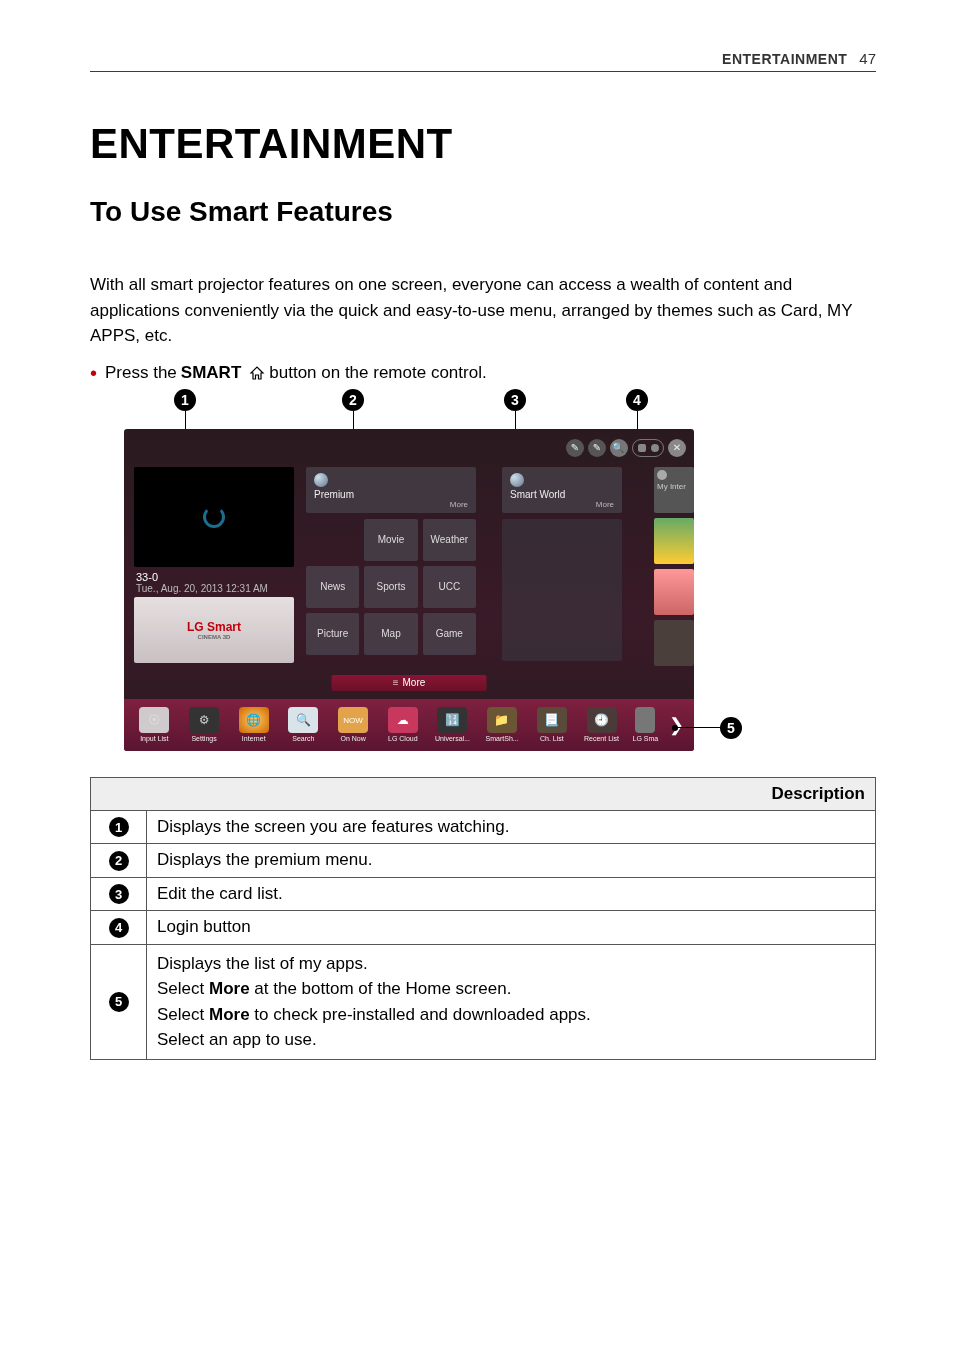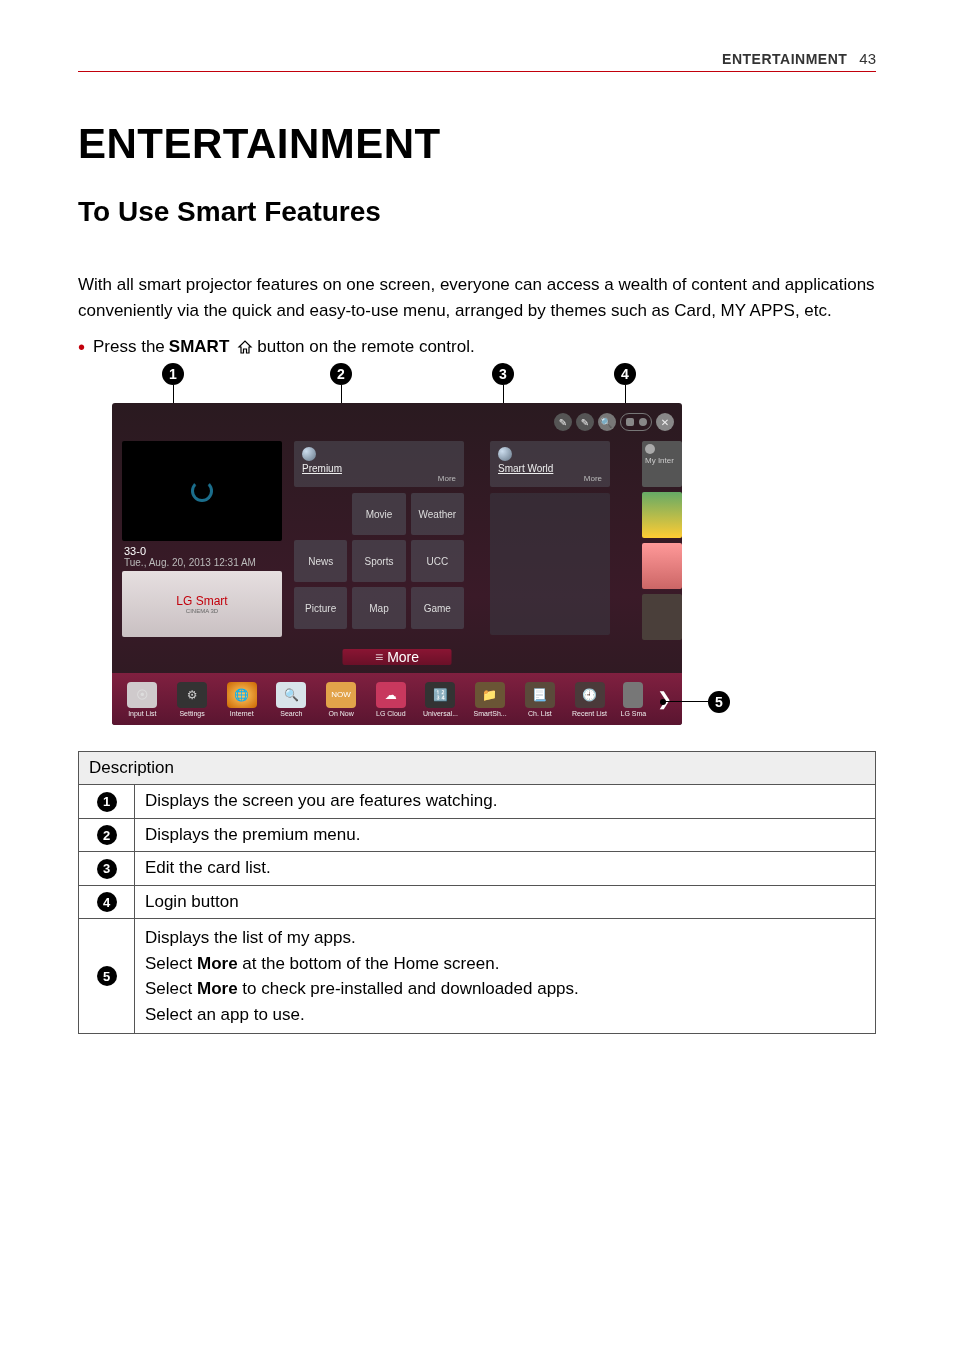--- a/index.html
+++ b/index.html
@@ -5,20 +5,21 @@
   * { margin: 0; padding: 0; box-sizing: border-box; }
   body {
     font-family: Arial, Helvetica, sans-serif;
     background: #fff;
     width: 954px;
     margin: 0 auto;
     color: #000;
   }
   .page {
     padding: 50px 78px 60px 78px;
+    margin-left: 12px;
   }
   .header-line {
     display: flex;
     justify-content: flex-end;
     align-items: baseline;
     gap: 12px;
     border-bottom: 1px solid #c2000b;
     padding-bottom: 4px;
     margin-bottom: 48px;
   }
@@ -167,21 +168,21 @@
   .ss-banner {
     position: absolute;
     left: 10px; top: 168px;
     width: 160px; height: 66px;
     background: linear-gradient(#e6dfe0,#c9c0c2);
     border-radius: 2px;
     display:flex; align-items:center; justify-content:center;
   }
   .ss-banner .logo {
     color: #c2000b;
-    font-weight: normal;
+    font-weight: bold;
     font-size: 12px;
   }
   .ss-banner .logo .sub { font-size: 6px; color: #666; display:block; text-align:center; }
 
   .ss-col {
     position: absolute;
     top: 38px;
     width: 170px;
     height: 196px;
   }
@@ -189,21 +190,20 @@
   .ss-col.c3 { left: 378px; width: 120px; }
   .ss-col-head {
     height: 46px;
     background: rgba(80,80,90,0.55);
     border-radius: 2px;
     margin-bottom: 6px;
     padding: 6px 8px;
     font-size: 10px;
     color: #eee;
     position: relative;
-    text-decoration: underline;
   }
   .ss-col-head .globe {
     width: 14px; height:14px; border-radius:50%;
     background: radial-gradient(circle at 30% 30%, #cde, #678);
     margin-bottom: 2px;
   }
   .ss-col-head .more {
     position: absolute; right: 8px; bottom: 4px;
     font-size: 8px; color: #bbb;
   }
@@ -234,24 +234,24 @@
     padding: 3px;
   }
   .ss-thumb.t1 { background: linear-gradient(#6a6,#fc3); }
   .ss-thumb.t2 { background: linear-gradient(#f99,#c66); }
   .ss-thumb.t3 { background: #4a3f3a; }
   .ss-morebar {
     position: absolute;
     left: 50%; transform: translateX(-50%);
     top: 246px;
     background: linear-gradient(#8a1533,#6a1028);
-    width: 109px;
+    width: 155px;
     height: 16px;
     border-radius: 2px;
-    font-size: 14px;
+    font-size: 10px;
     text-align: center;
     line-height: 16px;
     color: #fff;
   }
   .ss-dock {
     position: absolute;
     left: 0; right: 0; bottom: 0;
     height: 52px;
     background: linear-gradient(#802040,#5a1530);
     display:flex;
@@ -299,22 +299,22 @@
     margin-top: 4px;
   }
   table.desc th, table.desc td {
     border: 1px solid #555;
     padding: 6px 10px;
     vertical-align: top;
     text-align: left;
   }
   table.desc th {
     background: #eee;
-    text-align: left;
-    font-weight: normal;
+    text-align: right;
+    font-weight: bold;
   }
   table.desc td.num {
     width: 56px;
     text-align: center;
     vertical-align: middle;
   }
   .circnum {
     display: inline-flex;
     width: 20px; height: 20px;
     border-radius: 50%;
@@ -327,21 +327,21 @@
   }
   table.desc td .line { display:block; line-height:1.5; }
 </style>
 </head>
 <body>
 
 <div class="page">
 
   <div class="header-line">
     <span class="header-section">ENTERTAINMENT</span>
-    <span class="header-page">43</span>
+    <span class="header-page">47</span>
   </div>
 
   <h1 class="title">ENTERTAINMENT</h1>
   <h2 class="subtitle">To Use Smart Features</h2>
 
   <p class="body">With all smart projector features on one screen, everyone can access a wealth of content and applications conveniently via the quick and easy-to-use menu, arranged by themes such as Card, MY APPS, etc.</p>
 
   <div class="bullet-row">
     <span class="bullet-dot">•</span>
     <span class="bullet-pre">Press the </span>

